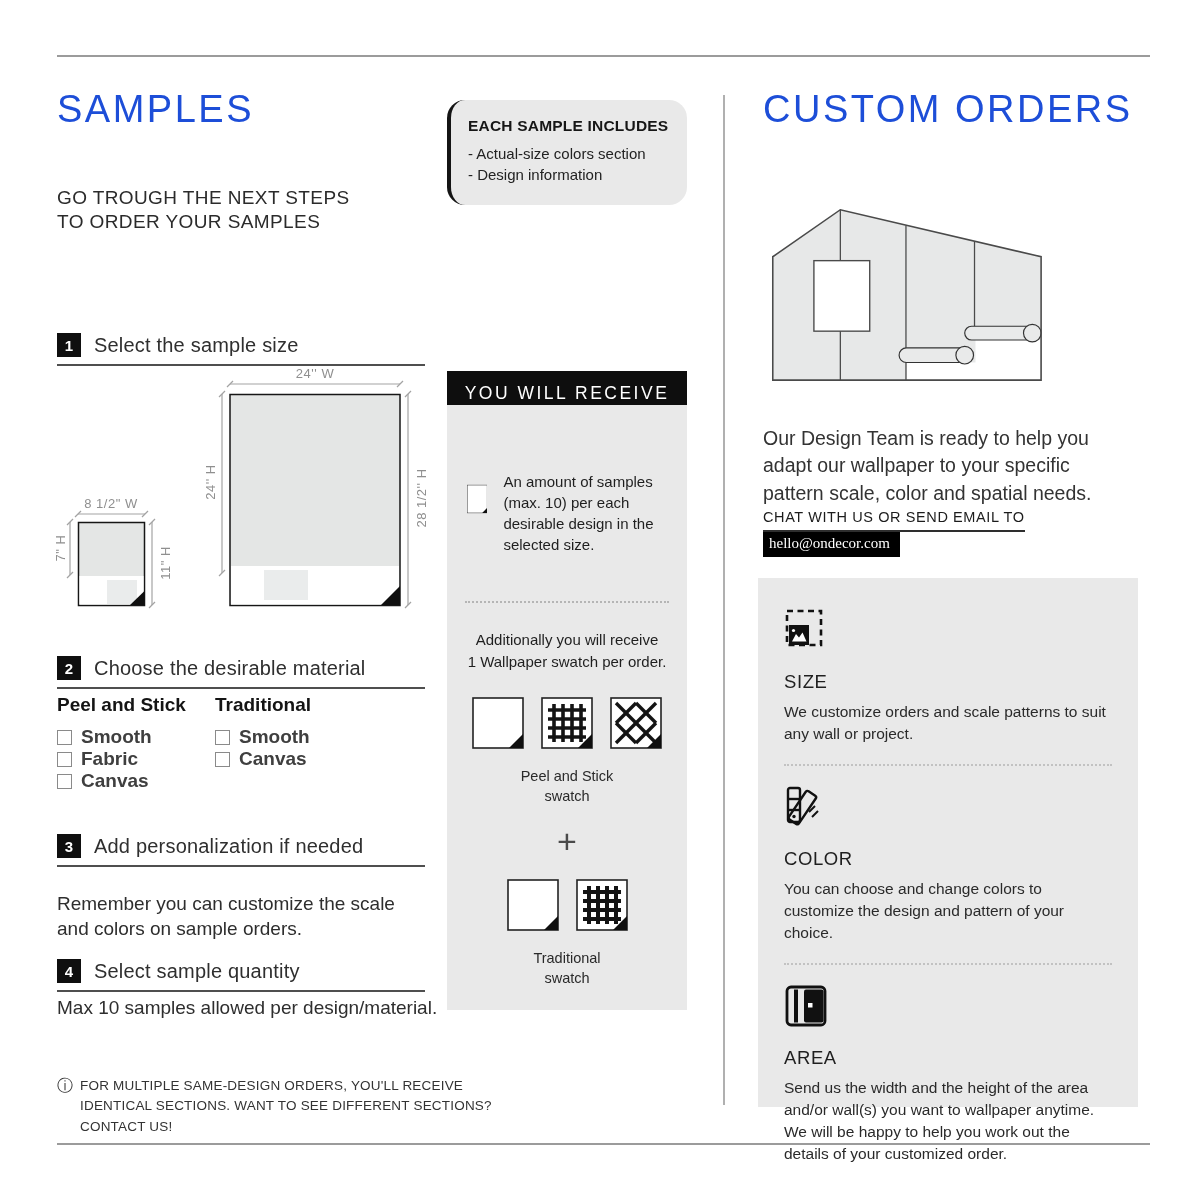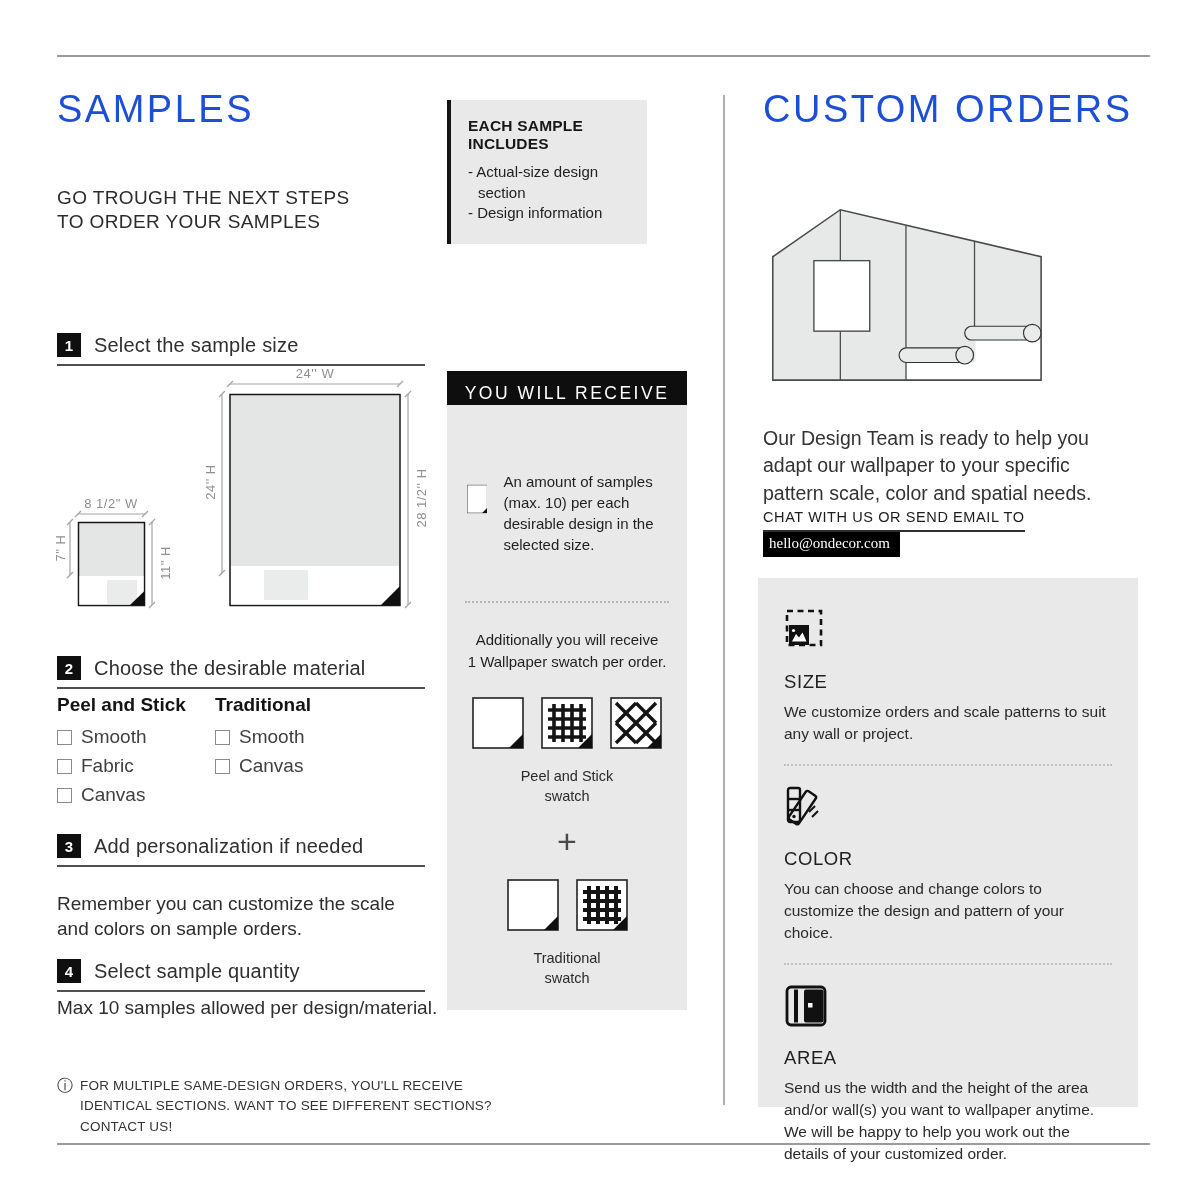--- a/index.html
+++ b/index.html
@@ -11,29 +11,29 @@
   .preline{white-space:pre-line;}
   .intro{font-size:19px;line-height:1.25;letter-spacing:.4px;color:#2b2b2b;}
   .step{display:flex;gap:13px;align-items:center;border-bottom:2px solid #4f4f4f;padding-bottom:7px;width:368px;}
   .step-num{width:24px;height:24px;background:#0f0f0f;color:#fff;font-size:15px;font-weight:700;
             display:flex;align-items:center;justify-content:center;flex:0 0 24px;}
   .step-label{font-size:20px;color:#2f2f2f;letter-spacing:.2px;}
   .dimlab{position:absolute;font-size:13px;color:#8f8f8f;letter-spacing:.5px;white-space:nowrap;}
   .dimlab.hc{text-align:center;}
   .dimlab.rot{transform:translate(-50%,-50%) rotate(-90deg);}
   .mat-title{font-size:19px;font-weight:700;color:#141414;margin-bottom:10px;}
-  .opt{display:flex;align-items:center;gap:9px;margin-top:7px;}
+  .opt{display:flex;align-items:center;gap:9px;font-weight:bold;}
   .cb{width:13px;height:13px;border:1.5px solid #8a8a8a;display:inline-block;flex:0 0 13px;}
   .opt-label{font-size:19px;color:#3f3f3f;}
   .note{font-size:19px;line-height:1.3;color:#2e2e2e;}
   .footnote{display:flex;gap:7px;width:470px;color:#333;}
   .footnote .txt{font-size:13.5px;line-height:1.5;letter-spacing:.2px;}
   .footnote .ico{font-size:16px;line-height:1.3;}
-  .inc-box{width:200px;background:#e9e9e9;border-left:4px solid #141414;box-sizing:border-box;
-           padding:17px 12px 20px 17px;}
+  .inc-box{width:240px;background:#e9e9e9;border-left:4px solid #141414;box-sizing:border-box;
+           padding:17px 12px 20px 17px;border-radius:18px;}
   .inc-title{font-size:15.5px;font-weight:700;color:#161616;letter-spacing:.2px;margin-bottom:9px;}
   .inc-item{font-size:15px;line-height:1.38;color:#222;padding-left:10px;text-indent:-10px;}
   .inc-item::before{content:"- ";}
   .recv-head{width:240px;height:45px;background:#0e0e0e;color:#fff;display:flex;align-items:center;
              justify-content:center;font-size:17.5px;letter-spacing:2.5px;}
   .recv-body{width:240px;height:605px;background:#e9e9e9;box-sizing:border-box;padding-top:48px;}
   .recv-row1{display:flex;gap:16px;padding:0 20px;}
   .recv-txt{font-size:15px;line-height:1.4;color:#1f1f1f;padding-top:18px;}
   .dotted{border-top:2px dotted #b5b5b5;height:0;}
   .center{text-align:center;}
@@ -154,21 +154,21 @@
   </div>
   <div class="abs note" style="left:57px;top:996px;">Max 10 samples allowed per design/material.</div>
 
   <div class="abs footnote" style="left:57px;top:1076px;">
     <span class="ico">ⓘ</span>
     <span class="txt">FOR MULTIPLE SAME-DESIGN ORDERS, YOU'LL RECEIVE IDENTICAL SECTIONS. WANT TO SEE DIFFERENT SECTIONS? CONTACT US!</span>
   </div>
 
   <div class="abs inc-box" style="left:447px;top:100px;">
     <div class="inc-title">EACH SAMPLE INCLUDES</div>
-    <div class="inc-item">Actual-size design section</div>
+    <div class="inc-item">Actual-size colors section</div>
     <div class="inc-item">Design information</div>
   </div>
 
   <div class="abs recv-head" style="left:447px;top:356px;margin-top:15px;">YOU WILL RECEIVE</div>
 
   <div class="abs recv-body" style="left:447px;top:405px;">
     <div class="recv-row1">
       <svg width="66" height="92" viewBox="0 0 66 92">
         <rect x="1" y="1" width="64" height="90" fill="#ffffff" stroke="#222" stroke-width="1.4"></rect>
         <polygon points="65,91 49,91 65,75" fill="#0f0f0f"></polygon>

